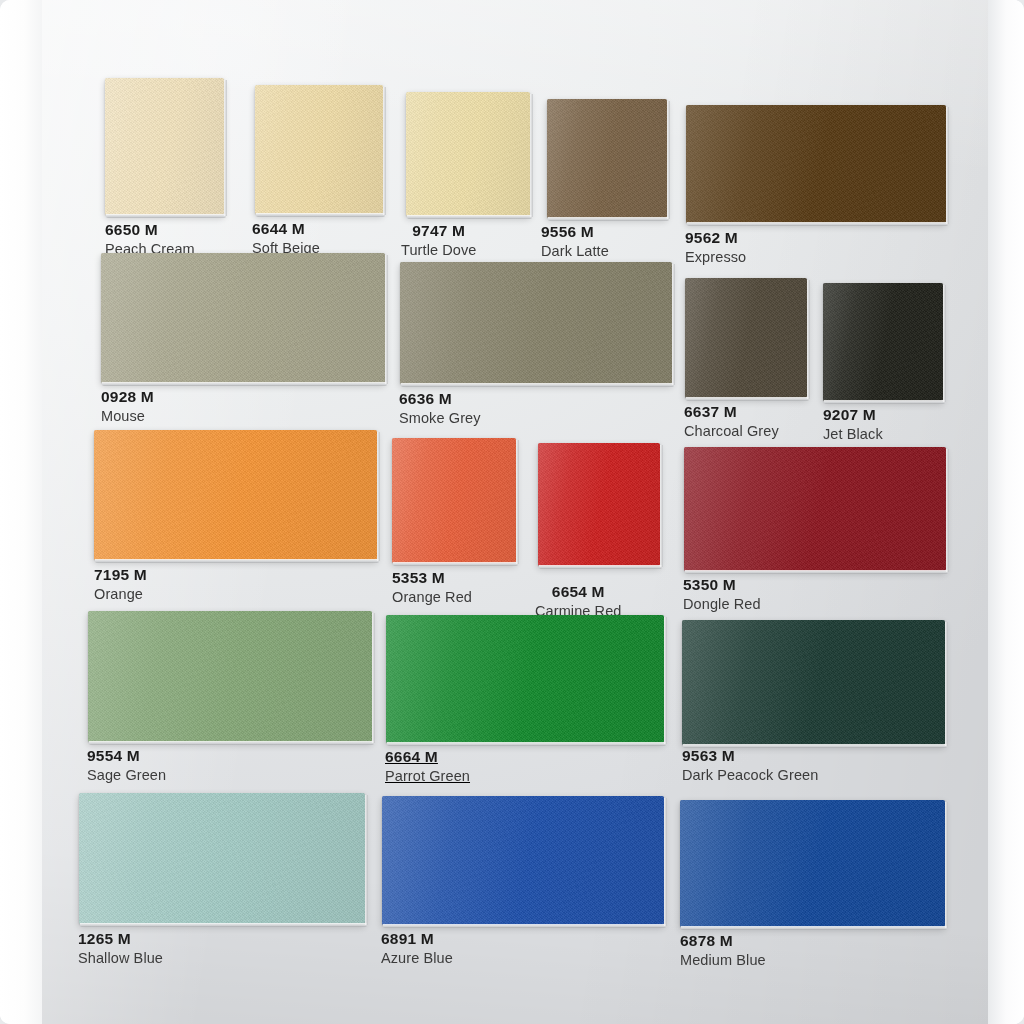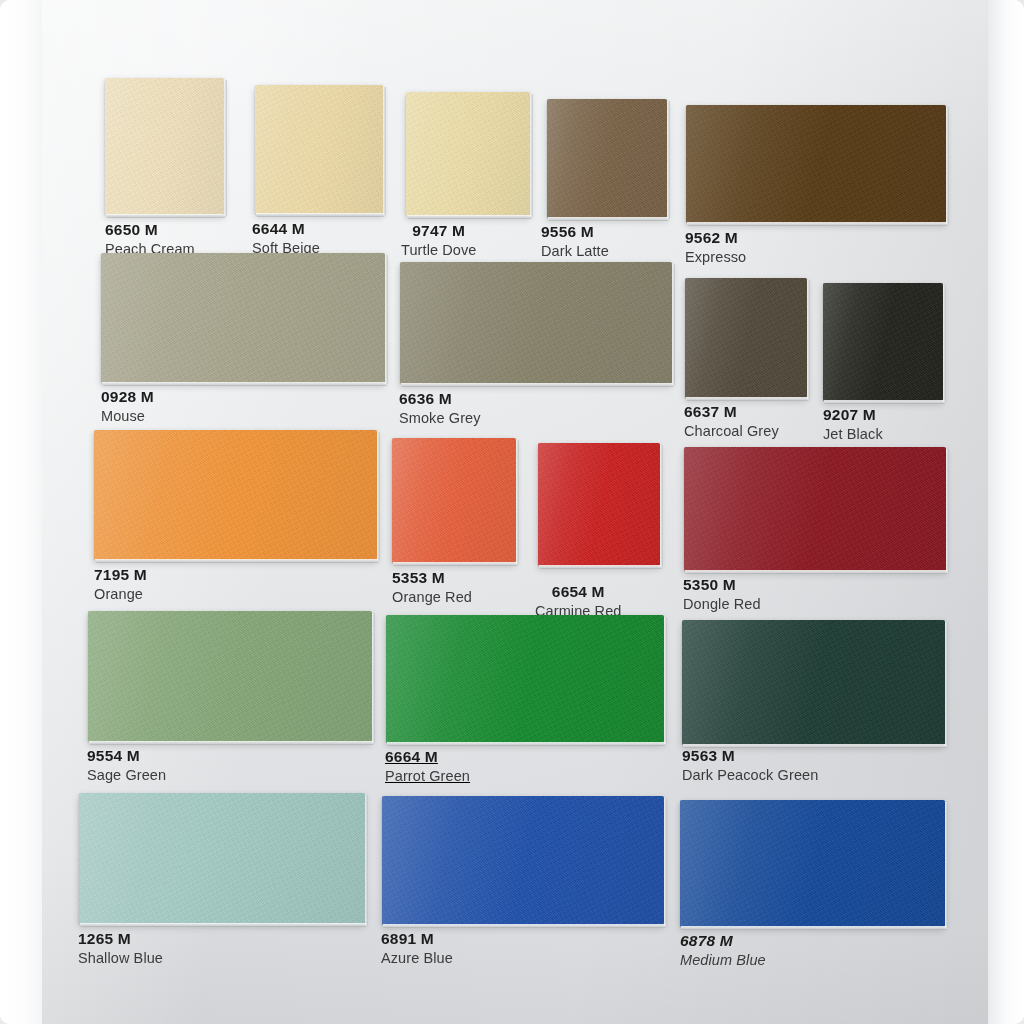--- a/index.html
+++ b/index.html
@@ -400,21 +400,21 @@
       </div>
     </div>
 
     <div class="swatch-cell" style="left:680px; top:800px;">
       <div class="chip" style="width: 265px; height: 127px; background-color: rgb(19, 72, 154);">
         <div class="grain"></div>
         <div class="sheen"></div>
         <div class="bevel"></div>
         <div class="bevel-r"></div>
       </div>
-      <div class="label" style="left:0px; top:132px;font-style:italic;">
+      <div class="label" style="left:0px; top:132px;">
         <div class="code">6878 M</div>
         <div class="name">Medium Blue</div>
       </div>
     </div>
 
   </div>
 
 </div>
 
 </body></html>

